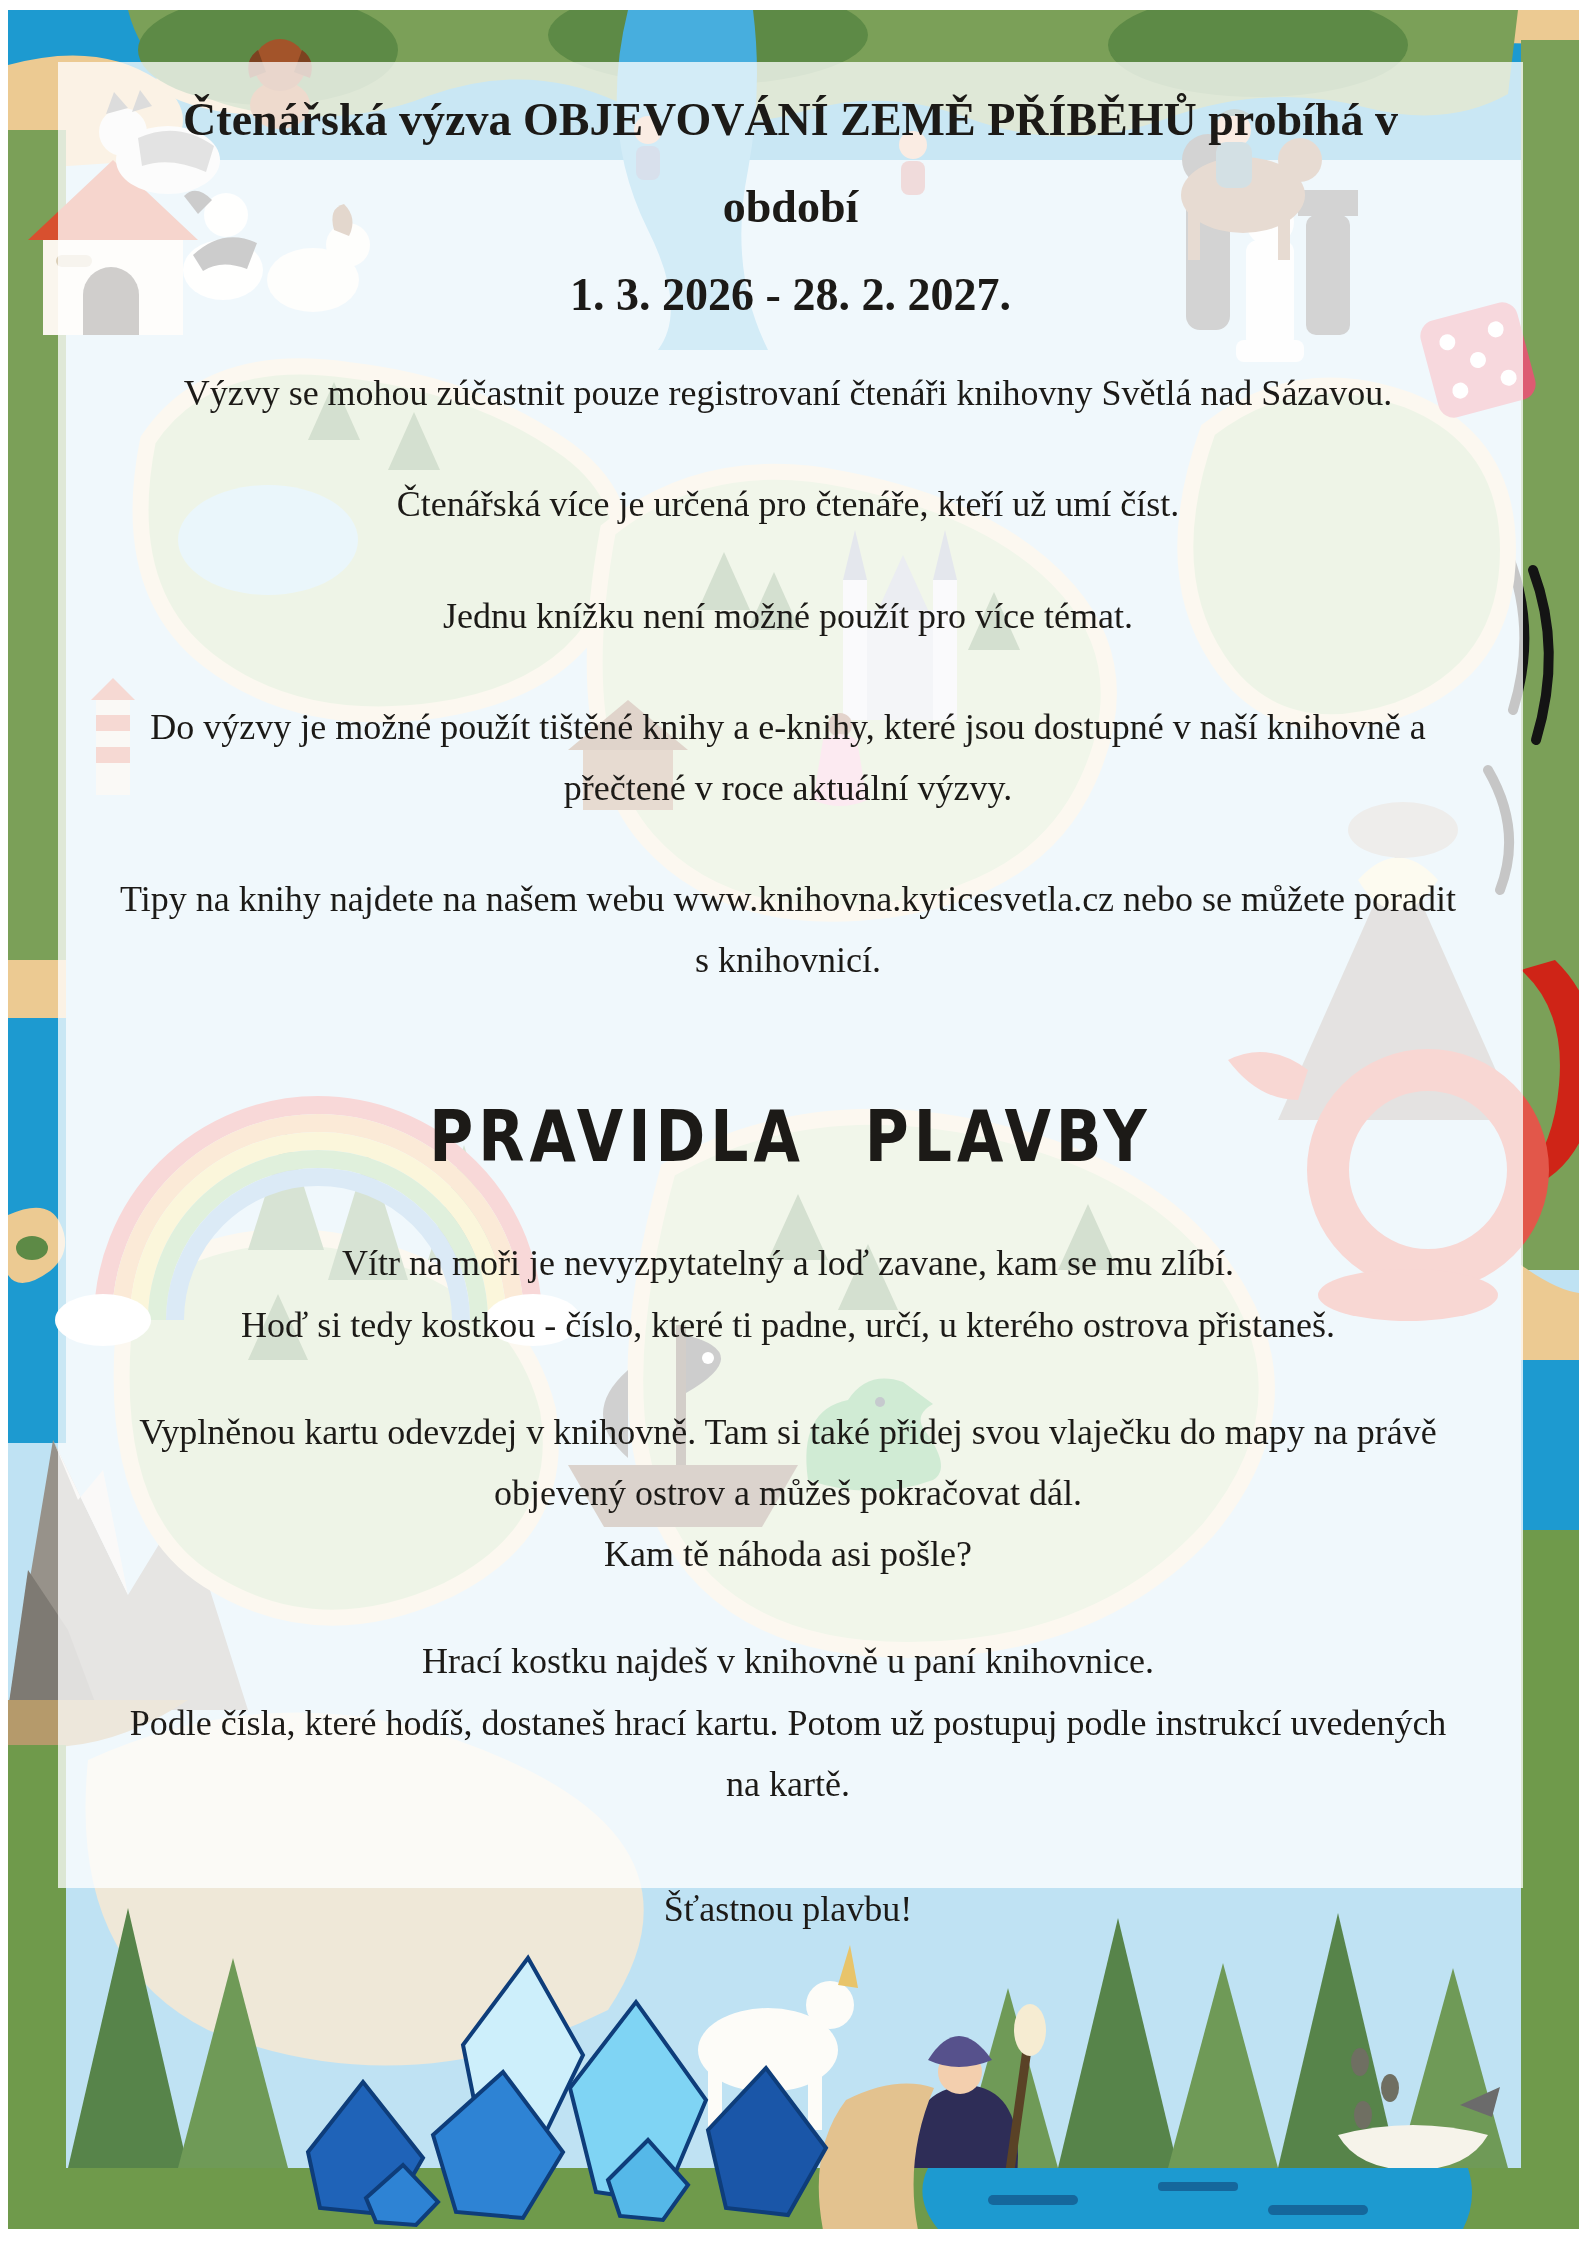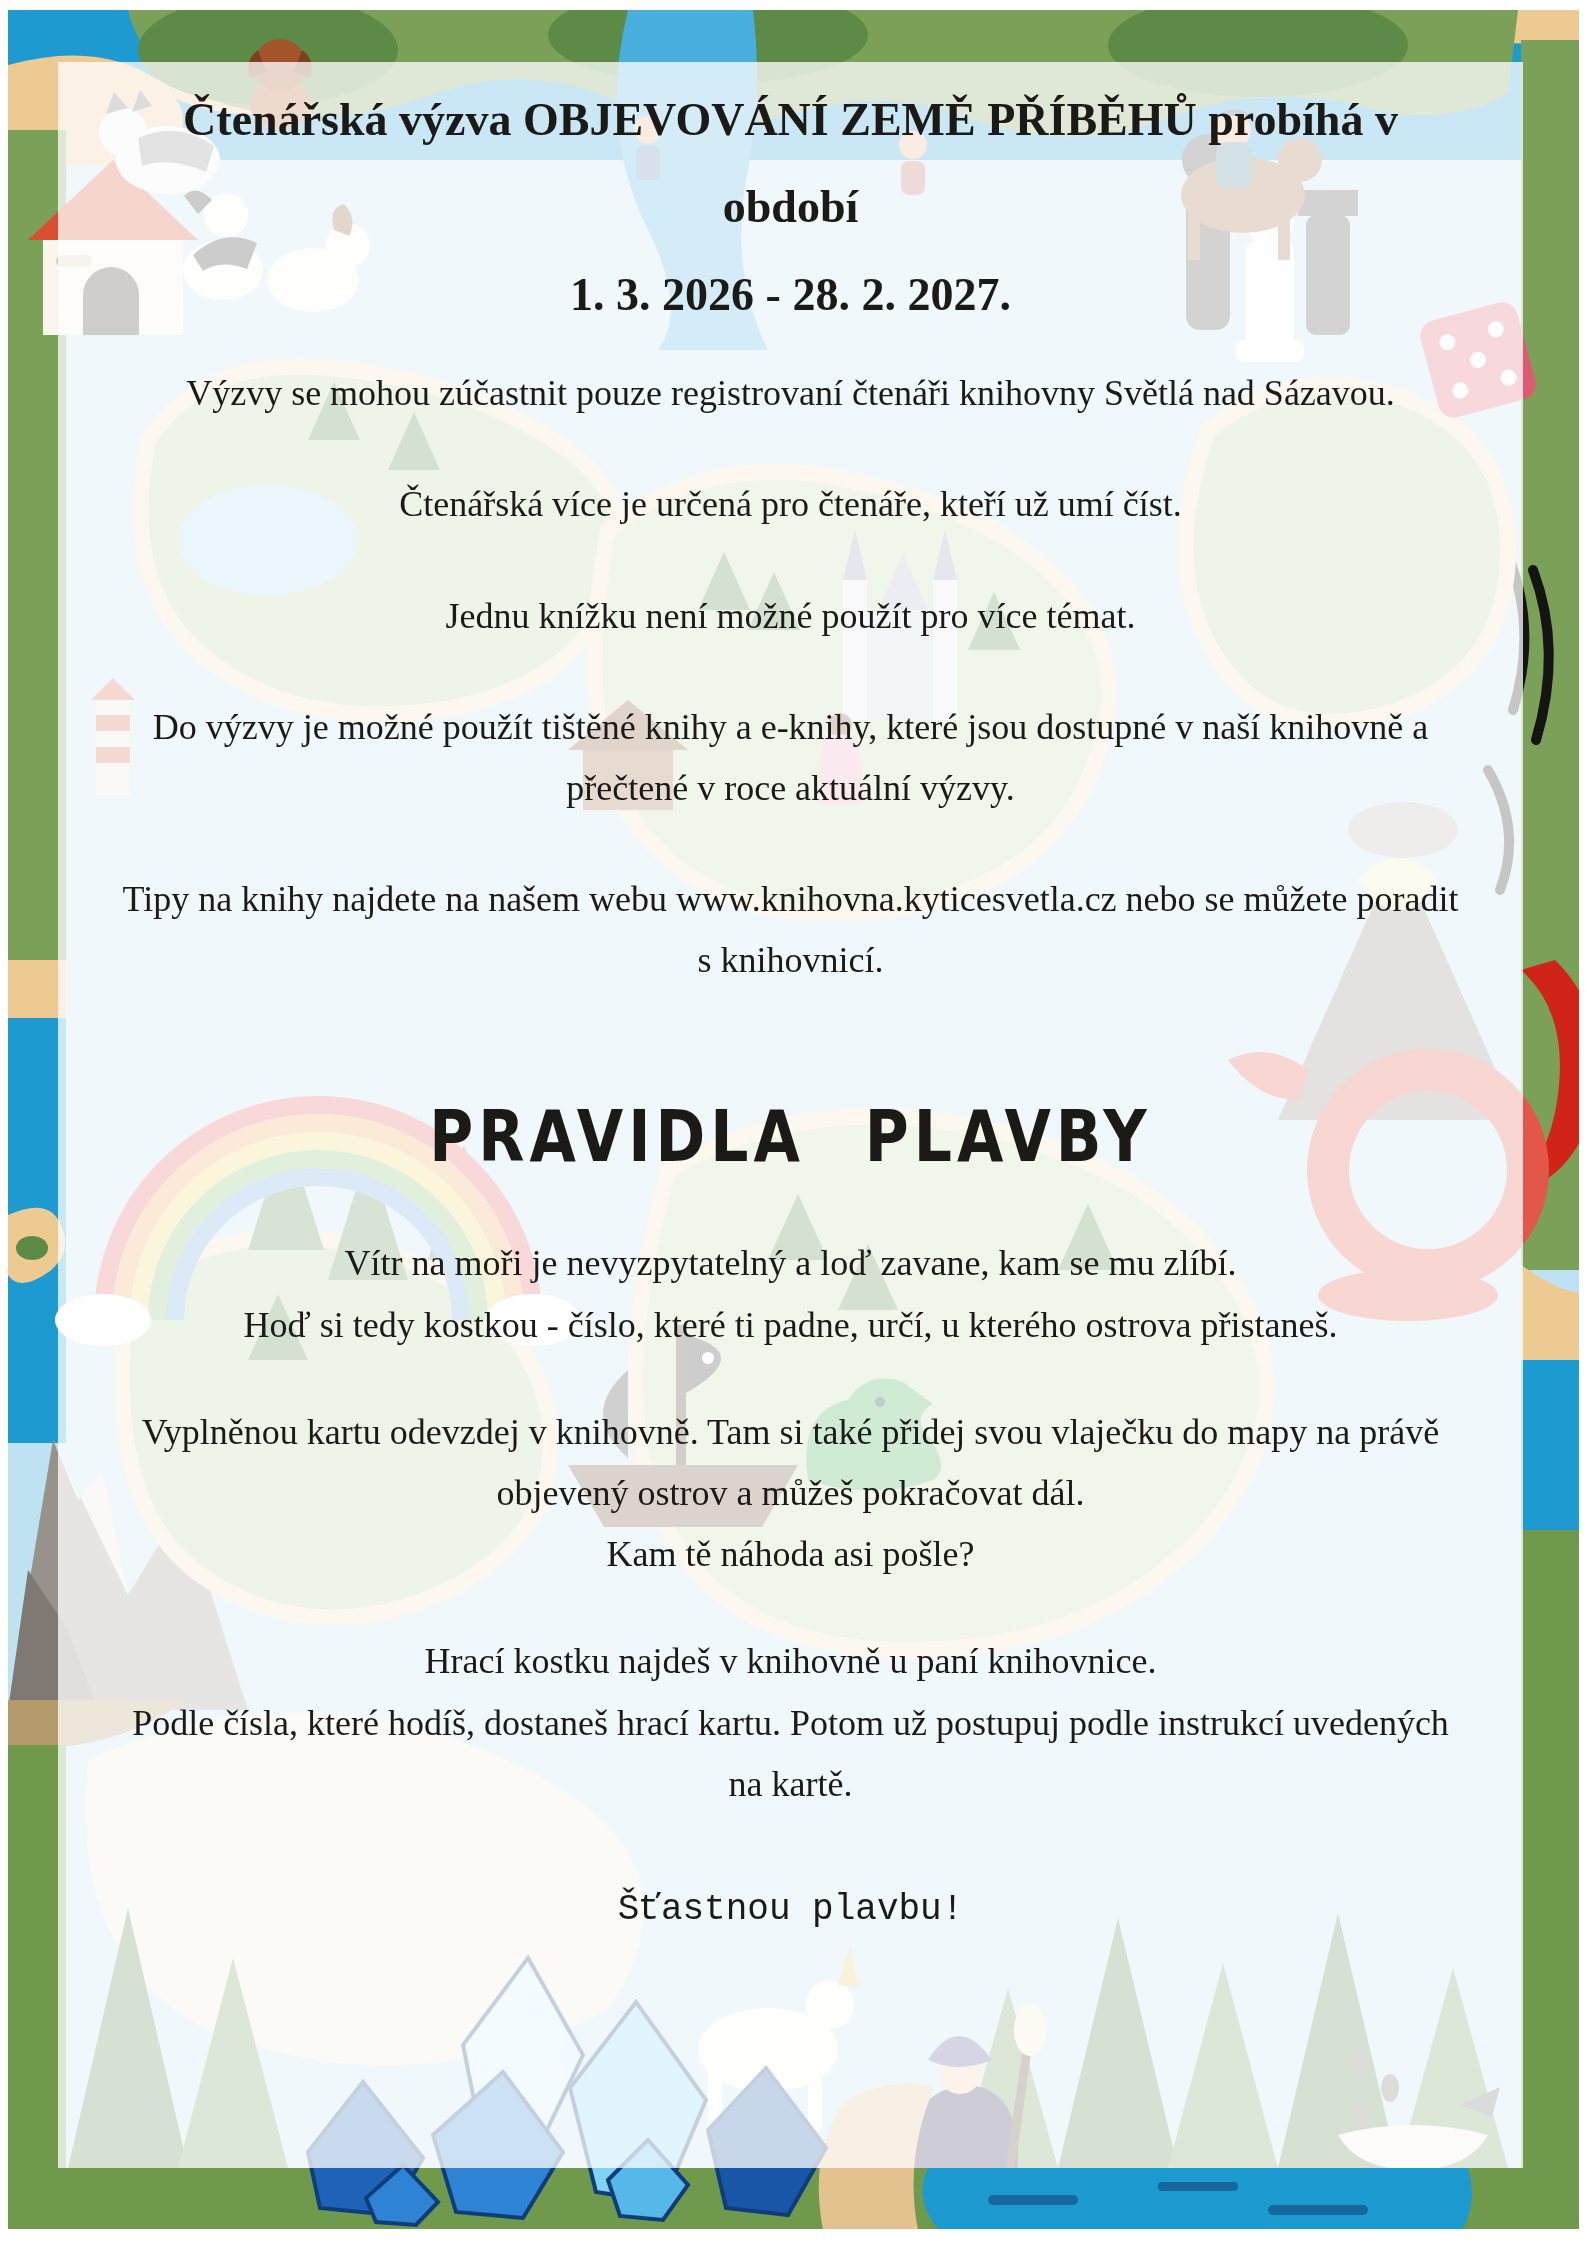--- a/index.html
+++ b/index.html
@@ -8,36 +8,36 @@
     width:1587px;height:2245px;
     background:#ffffff;
     overflow:hidden;
     font-family:"Liberation Serif","DejaVu Serif",serif;
     color:#1c1a17;
   }
   .map{
     position:absolute;left:8px;top:10px;width:1571px;height:2219px;
   }
   .panel{
-    position:absolute;left:58px;top:62px;width:1465px;height:2106px;
+    position:absolute;left:58px;top:62px;width:1465px;height:1826px;
     background:rgba(255,255,255,0.76);
     box-sizing:border-box;
     padding:14px 55px 0 55px;
-    display:flex;flex-direction:column;align-items:center;
+    display:flex;flex-direction:column;
     text-align:center;
   }
   .title{
     font-size:46px;font-weight:bold;line-height:1.9;
     margin:0 0 25px 0;max-width:1400px;
   }
   .para{
     font-size:36px;line-height:1.7;margin:0 0 50px 0;max-width:1350px;
   }
   .rules-para{margin-bottom:46px;}
-  .closing{margin:18px 0 0 0;font-family:Liberation Mono, monospace;}
+  .closing{margin:18px 0 0 0;}
   .section-heading{
     font-family:"DejaVu Sans","Liberation Sans",sans-serif;
     font-weight:700;font-size:60px;line-height:1.3;
     letter-spacing:5px;word-spacing:34px;
     transform:scaleY(1.2);
     margin:56px 0 58px 0;
   }
 </style>
 </head>
 <body>

